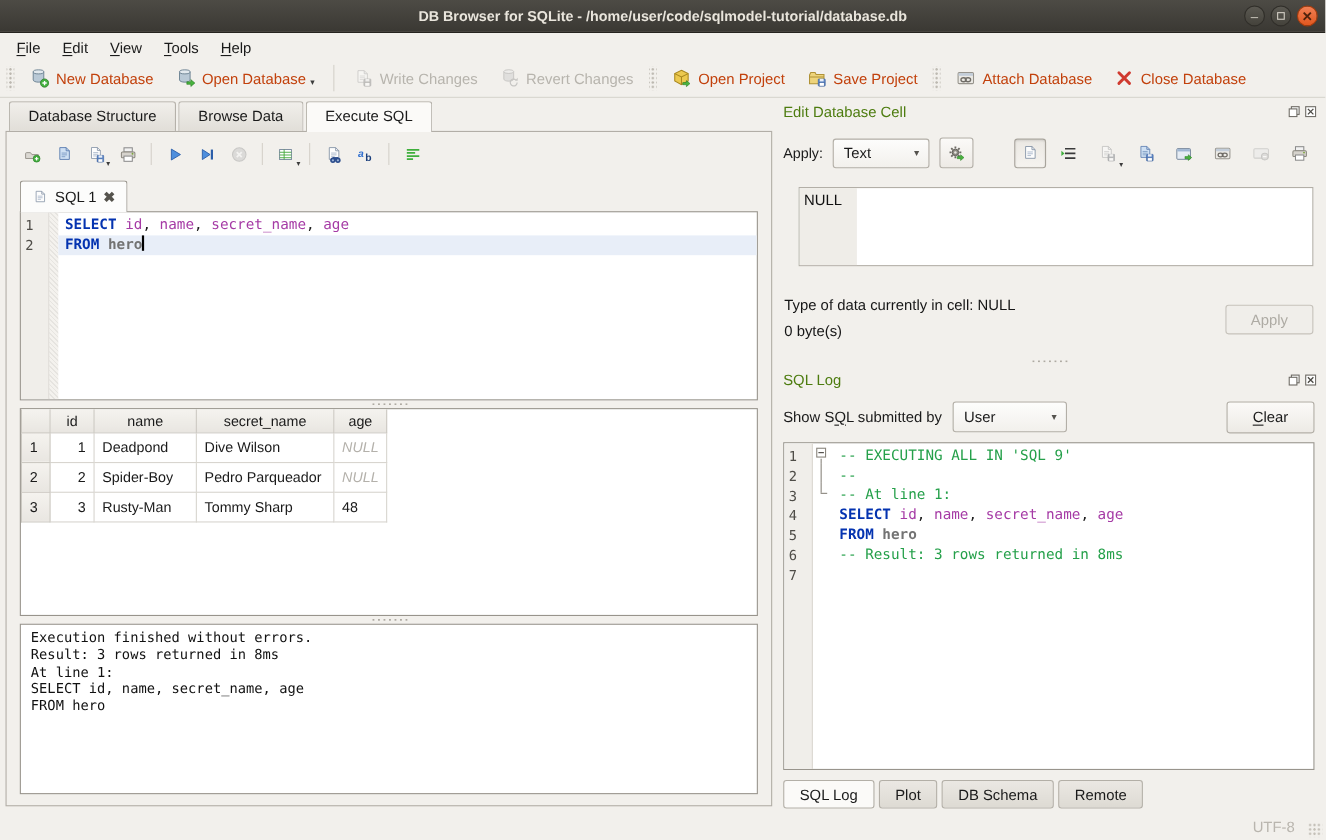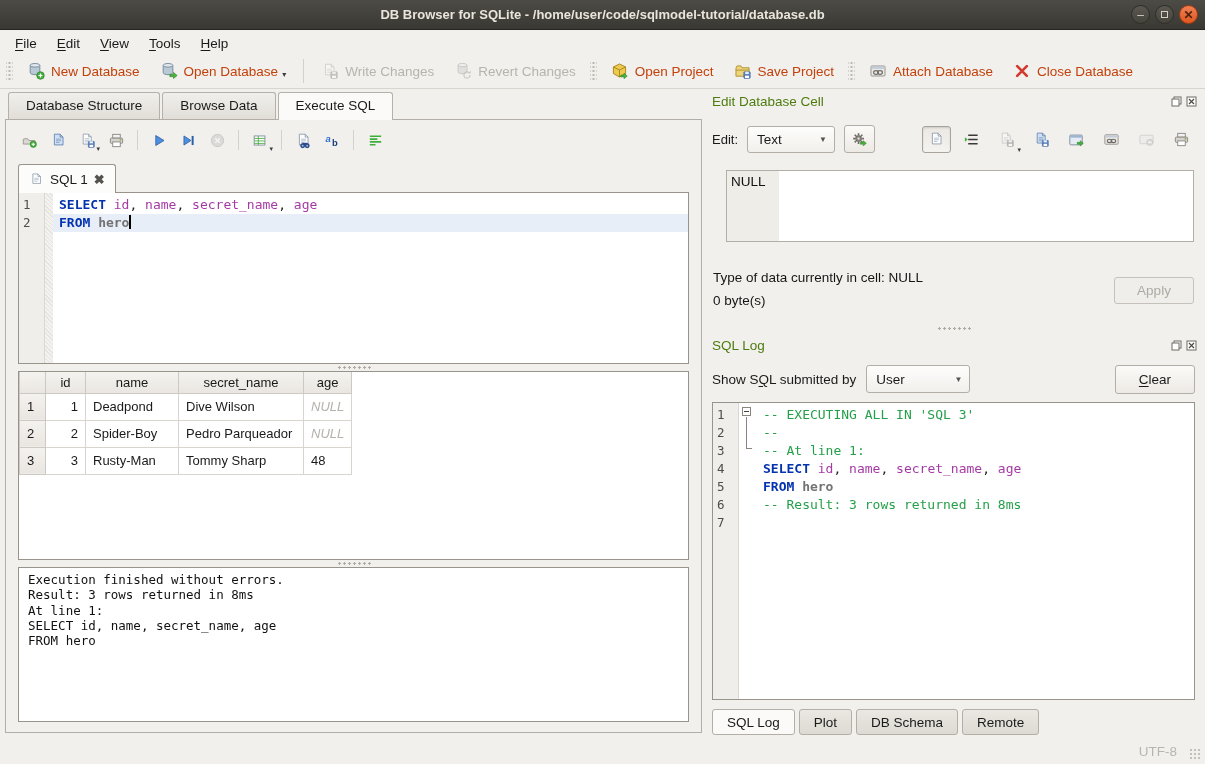--- a/index.html
+++ b/index.html
@@ -508,21 +508,21 @@
           <rect x="3" y="1" width="7" height="7" fill="#fff" stroke="#6e6b65"></rect>
           <rect x="1" y="3" width="7" height="7" fill="#fff" stroke="#6e6b65"></rect>
         </svg>
       <svg width="11" height="11" viewBox="0 0 11 11">
           <rect x="1" y="1" width="9" height="9" fill="#fff" stroke="#6e6b65"></rect>
           <path d="M3 3l5 5M8 3L3 8" stroke="#4c4a45" stroke-width="1.2"></path>
         </svg>
     </span>
   </div>
   <div class="mode-row">
-    <span>Edit:</span>
+    <span>Apply:</span>
     <div class="combo mode">
       <span>Text</span>
       <span class="arrow">▼</span>
     </div>
     <div class="gear-btn">
       <svg width="17" height="17" viewBox="0 0 18 18">
           <use href="#sym-gear" x="1" y="1" width="14" height="14"></use>
           <use href="#sym-arrow" x="9" y="9" width="8" height="8"></use>
         </svg>
     </div>
@@ -629,21 +629,21 @@
         <div class="fold-cell">
           <span class="fold-v half"></span>
           <span class="fold-h"></span>
         </div>
         <div class="fold-cell"></div>
         <div class="fold-cell"></div>
         <div class="fold-cell"></div>
         <div class="fold-cell"></div>
       </div>
     <div class="code-area" id="log-code">
-        <div class="code-line"><span class="tk-cm">-- EXECUTING ALL IN 'SQL 3'</span></div>
+        <div class="code-line"><span class="tk-cm">-- EXECUTING ALL IN 'SQL 9'</span></div>
         <div class="code-line"><span class="tk-cm">--</span></div>
         <div class="code-line"><span class="tk-cm">-- At line 1:</span></div>
         <div class="code-line"><span class="tk-kw">SELECT</span><span class="tk-pl"> </span><span class="tk-id">id</span><span class="tk-pl">, </span><span class="tk-id">name</span><span class="tk-pl">, </span><span class="tk-id">secret_name</span><span class="tk-pl">, </span><span class="tk-id">age</span></div>
         <div class="code-line"><span class="tk-kw">FROM</span><span class="tk-pl"> </span><span class="tk-tbl">hero</span></div>
         <div class="code-line"><span class="tk-cm">-- Result: 3 rows returned in 8ms</span></div>
         <div class="code-line"></div>
       </div>
   </div>
   <div class="bottom-tabbar" id="bottom-tabbar">
       <div class="bottom-tab active">SQL Log</div>

